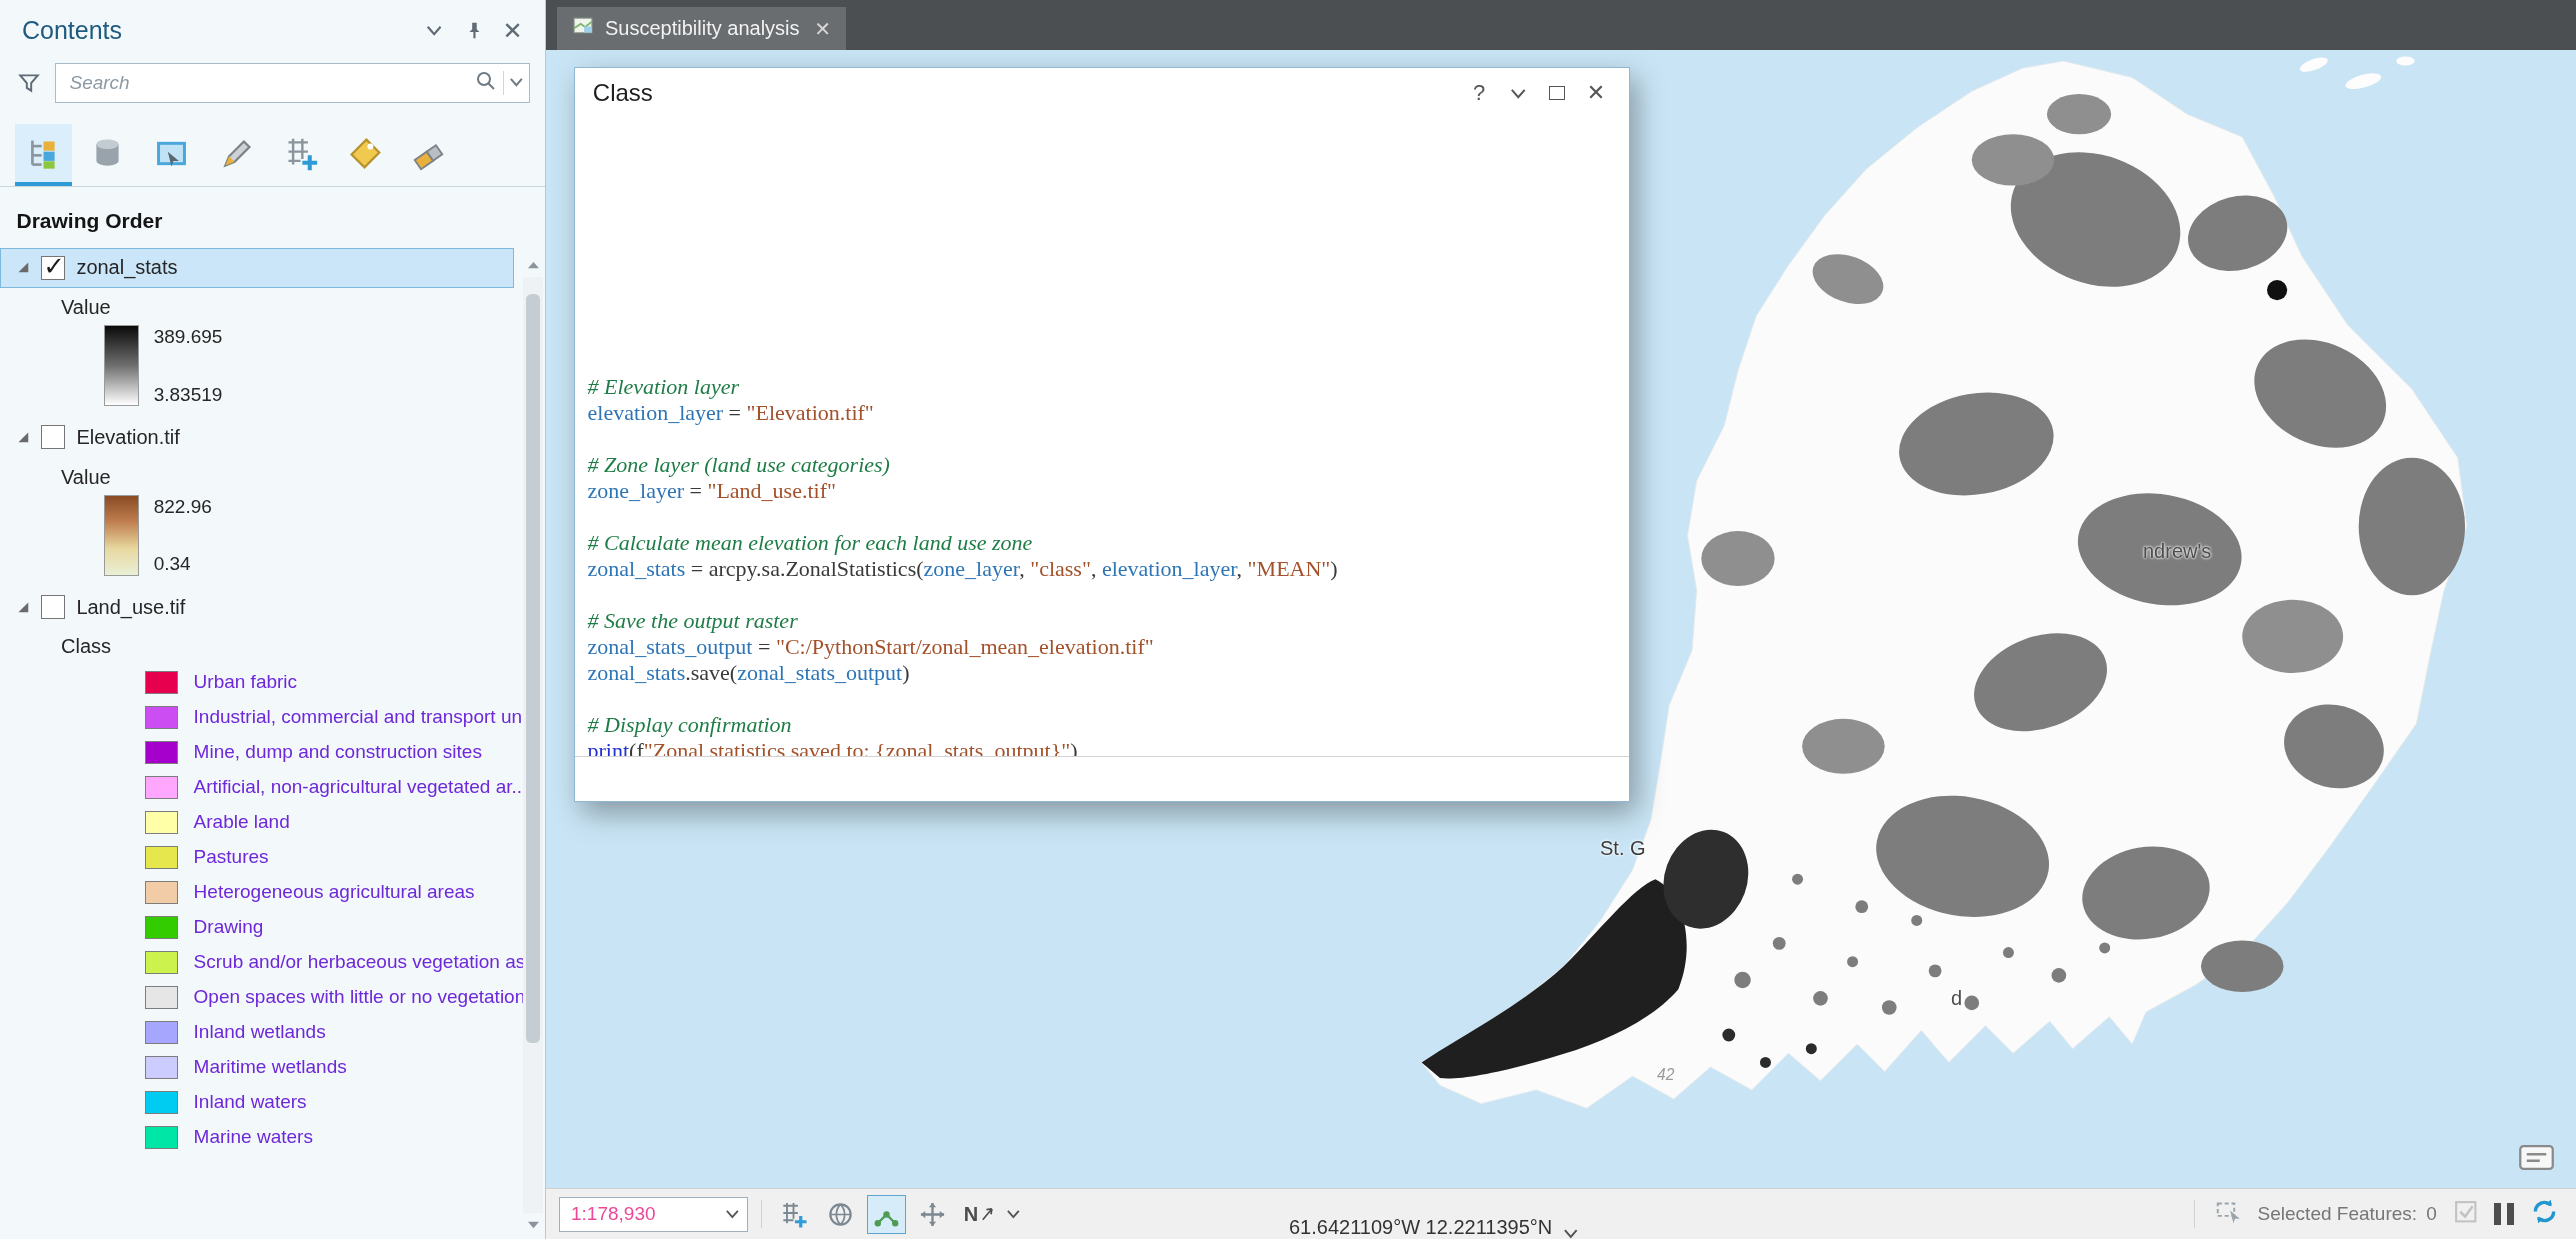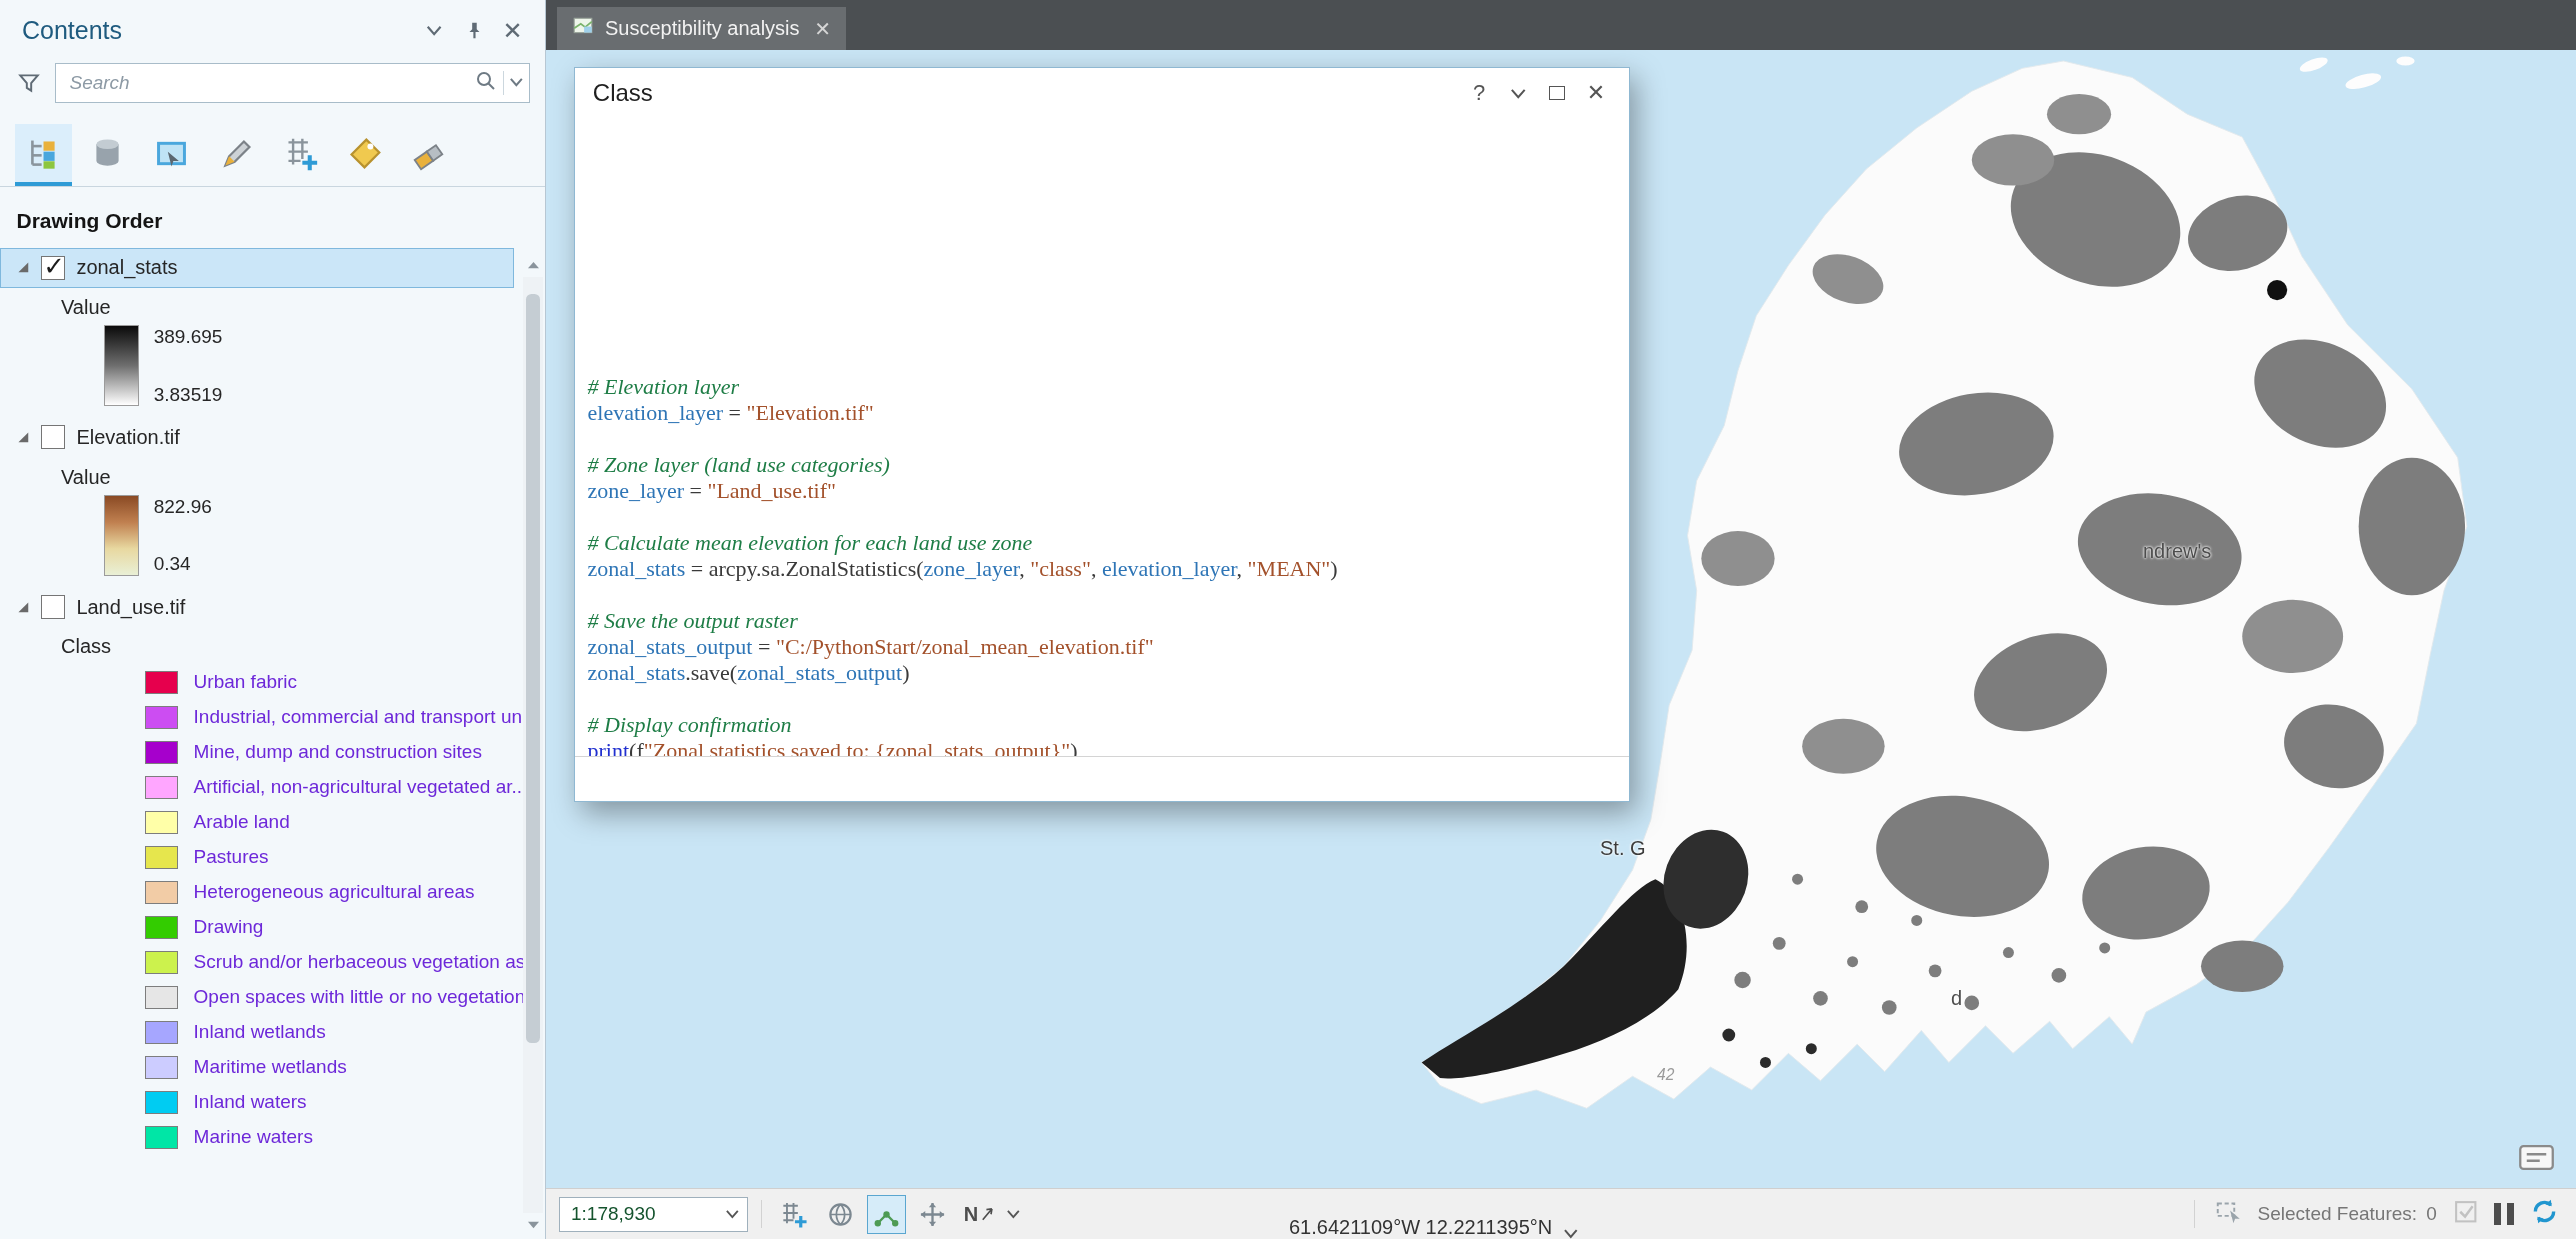--- a/index.html
+++ b/index.html
@@ -64,21 +64,21 @@
   .tok-cm{color:#1e7d46;font-style:italic;}
   .tok-id{color:#2e75b6;}
   .tok-st{color:#a3512b;}
   .tok-df{color:#3a3a3a;}
   .tok-kw{color:#2130cf;}
   .py-divider{position:absolute;left:0;right:0;bottom:44px;height:0.9px;background:#d4d4d4;}
   .py-input{position:absolute;left:0;right:0;bottom:0;height:43px;background:#fff;}
 
   
   .statusbar{position:relative;height:51px;background:#f0f0f0;border-top:0.9px solid #cfcfcf;display:flex;align-items:center;padding:0 16.5px 0 13px;gap:7.3px;flex:none;}
-  .scale-box{width:189px;height:35px;background:#fff;border:0.9px solid #9fb0bc;display:flex;align-items:center;padding:0 7.3px 0 11px;font-size:19px;color:#14532d;flex:none;}
+  .scale-box{width:189px;height:35px;background:#fff;border:0.9px solid #9fb0bc;display:flex;align-items:center;padding:0 7.3px 0 11px;font-size:19px;color:#ec4899;flex:none;}
   .scale-box .val{flex:1;}
   .sb-sep{width:0.9px;height:27.5px;background:#d2d2d2;margin:0 5.5px;flex:none;}
   .sb-icon{width:39px;height:39px;display:flex;align-items:center;justify-content:center;border:0.9px solid transparent;flex:none;}
   .sb-icon.active{background:#d6ecf9;border:0.9px solid #5aa6d0;}
   .north-group{display:flex;align-items:center;gap:1.8px;color:#4d4d4d;font-size:20px;font-weight:bold;}
   .coords{position:absolute;left:743px;top:0;height:100%;display:flex;align-items:flex-end;gap:11px;font-size:20px;color:#333;}
   .sb-right{margin-left:auto;display:flex;align-items:center;gap:14.7px;color:#767676;font-size:19px;}
   .sb-right .count{margin-left:-5.5px;}
   .pause{display:flex;gap:5.5px;}
   .pause i{display:block;width:7.3px;height:22px;background:#4d4d4d;}

